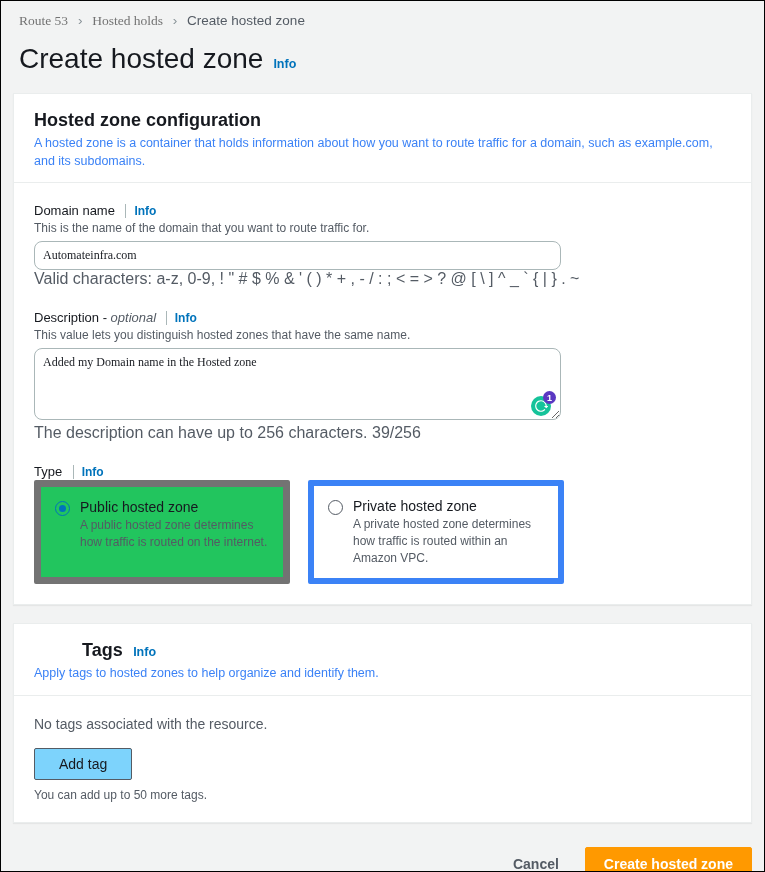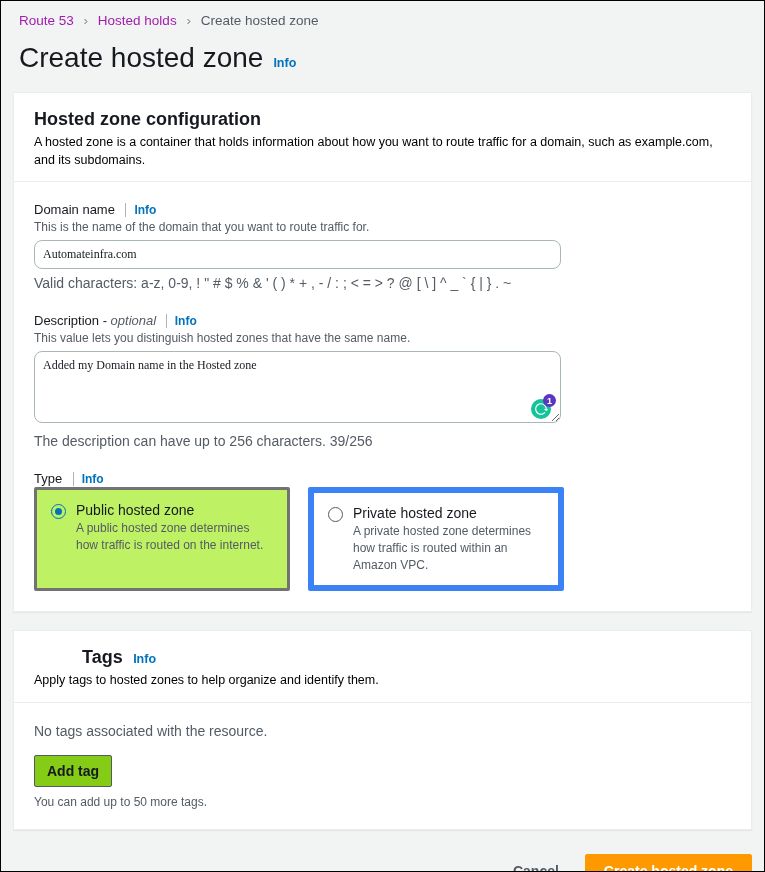--- a/index.html
+++ b/index.html
@@ -9,21 +9,21 @@
       color: #16191f;
       width: 765px;
       height: 872px;
       border: 1px solid #000;
       overflow: hidden;
     }
     .breadcrumb {
       padding: 12px 18px 0 18px;
       font-size: 13.5px;
     }
-    .breadcrumb a { color: #a21caf; text-decoration: none; cursor: pointer; }
+    .breadcrumb a { color: #737373; text-decoration: none; cursor: pointer; font-family: Liberation Serif, serif; }
     .breadcrumb .sep { color: #879196; margin: 0 6px; }
     .breadcrumb .current { color: #545b64; }
 
     .page-title-row {
       padding: 14px 18px 18px 18px;
       display: flex;
       align-items: baseline;
       gap: 10px;
     }
     h1.page-title { font-size: 28px; font-weight: 400; color: #16191f; }
@@ -31,30 +31,30 @@
     .info-link-small { color: #0073bb; font-size: 12px; font-weight: 700; text-decoration: none; cursor: pointer; border-left: 1px solid #aab7b8; padding-left: 8px; margin-left: 6px; }
 
     .card {
       background: #fff;
       border: 1px solid #eaeded;
       margin: 0 12px 18px 12px;
       box-shadow: 0 1px 1px rgba(0,0,0,0.05);
     }
     .card-header { padding: 16px 20px 12px 20px; border-bottom: 1px solid #eaeded; }
     .card-header h2 { font-size: 18px; font-weight: 700; color: #16191f; margin-bottom: 4px; }
-    .card-header .sub { font-size: 12.5px; color: #000000; line-height: 1.4; }
+    .card-header .sub { font-size: 12.5px; color: #3b82f6; line-height: 1.4; }
     .card-body { padding: 18px 20px 20px 20px; }
     .tags-card .card-header { border-bottom: 1px solid #eaeded; }
     .tags-card h2 { display:inline-block; }
 
     .field { margin-bottom: 20px; }
     .field-label { font-size: 13px; font-weight: 400; color: #16191f; }
     .field-label .optional { font-style: italic; color: #545b64; }
     .field-help { font-size: 12px; color: #545b64; margin-top: 2px; margin-bottom: 6px; }
-    .field-hint { font-size: 14px; color: #545b64; margin-top: 6px; }
+    .field-hint { font-size: 16px; color: #545b64; }
 
     input[type="text"], textarea {
       width: 527px;
       max-width: 100%;
       padding: 6px 8px;
       font-size: 12px;
       border: 1px solid #aab7b8;
       border-radius: 8px;
       font-family: Liberation Serif, serif;
       color: #16191f;
@@ -82,36 +82,36 @@
     .radio-tile {
       border: 6px solid #3b82f6;
       border-radius: 2px;
       padding: 12px 14px;
       width: 256px;
       display: flex;
       gap: 10px;
       align-items: flex-start;
       cursor: pointer;
     }
-    .radio-tile.selected { border: 3px solid #737373; background: #bef264; }
+    .radio-tile.selected { border: 7px solid #737373; background: #22c55e; }
     .radio-dot {
       width: 15px; height: 15px; border: 1px solid #545b64; border-radius: 50%;
       flex-shrink: 0; margin-top: 2px;
       display:flex; align-items:center; justify-content:center;
     }
     .radio-tile.selected .radio-dot { border-color: #0073bb; }
     .radio-tile.selected .radio-dot::after {
       content:""; width:7px; height:7px; background:#0073bb; border-radius:50%;
     }
     .radio-tile .r-title { font-size: 14px; color: #16191f; }
     .radio-tile .r-sub { font-size: 12px; color: #545b64; line-height: 1.4; margin-top: 2px; }
 
     .no-tags { font-size: 14px; color: #545b64; padding: 2px 0 16px 0; }
     .btn { font-size: 14px; padding: 8px 18px; border-radius: 2px; cursor: pointer; font-weight: 700; border: 1px solid transparent; }
-    .btn-add-tag { background: #84cc16; border: 1px solid #545b64; color: #16191f; font-weight: 700; padding: 7px 12px; }
+    .btn-add-tag { background: #7dd3fc; border: 1px solid #545b64; color: #16191f; font-weight: 400; padding: 7px 24px; }
     .tags-hint { font-size: 12px; color: #545b64; margin-top: 8px; }
 
     .footer-actions {
       display: flex; justify-content: flex-end; gap: 14px;
       padding: 6px 12px 12px 12px;
     }
     .btn-cancel { background: transparent; border: none; color: #545b64; font-weight: 700; padding: 8px 12px; }
     .btn-primary { background: #ff9900; color: #fff; border: 1px solid #ff9900; }
   </style>
 </head>

